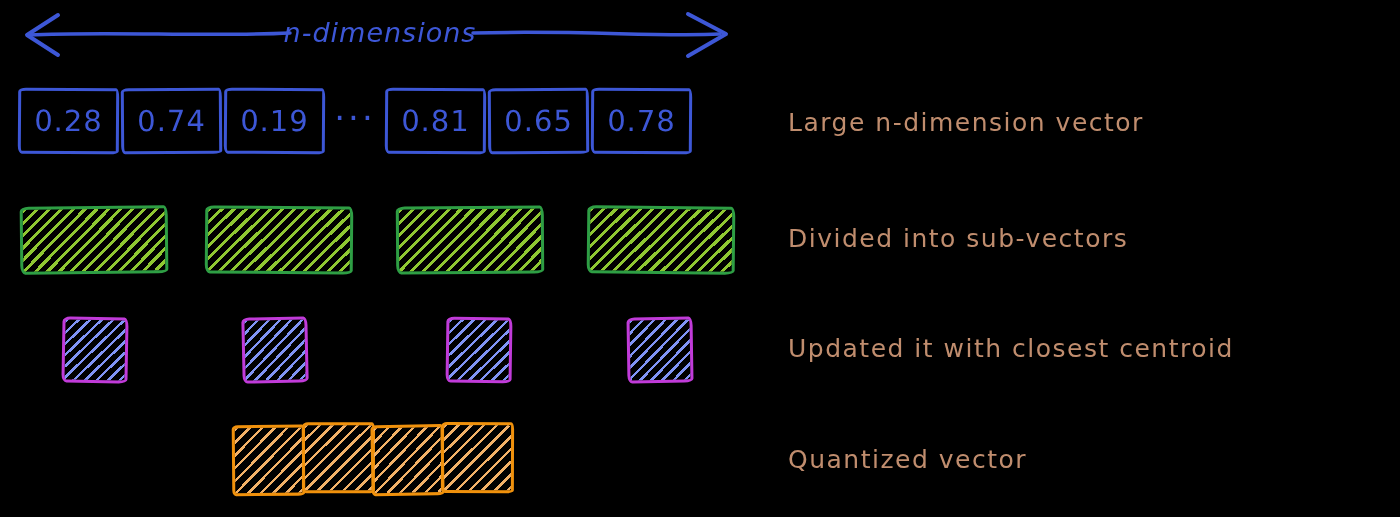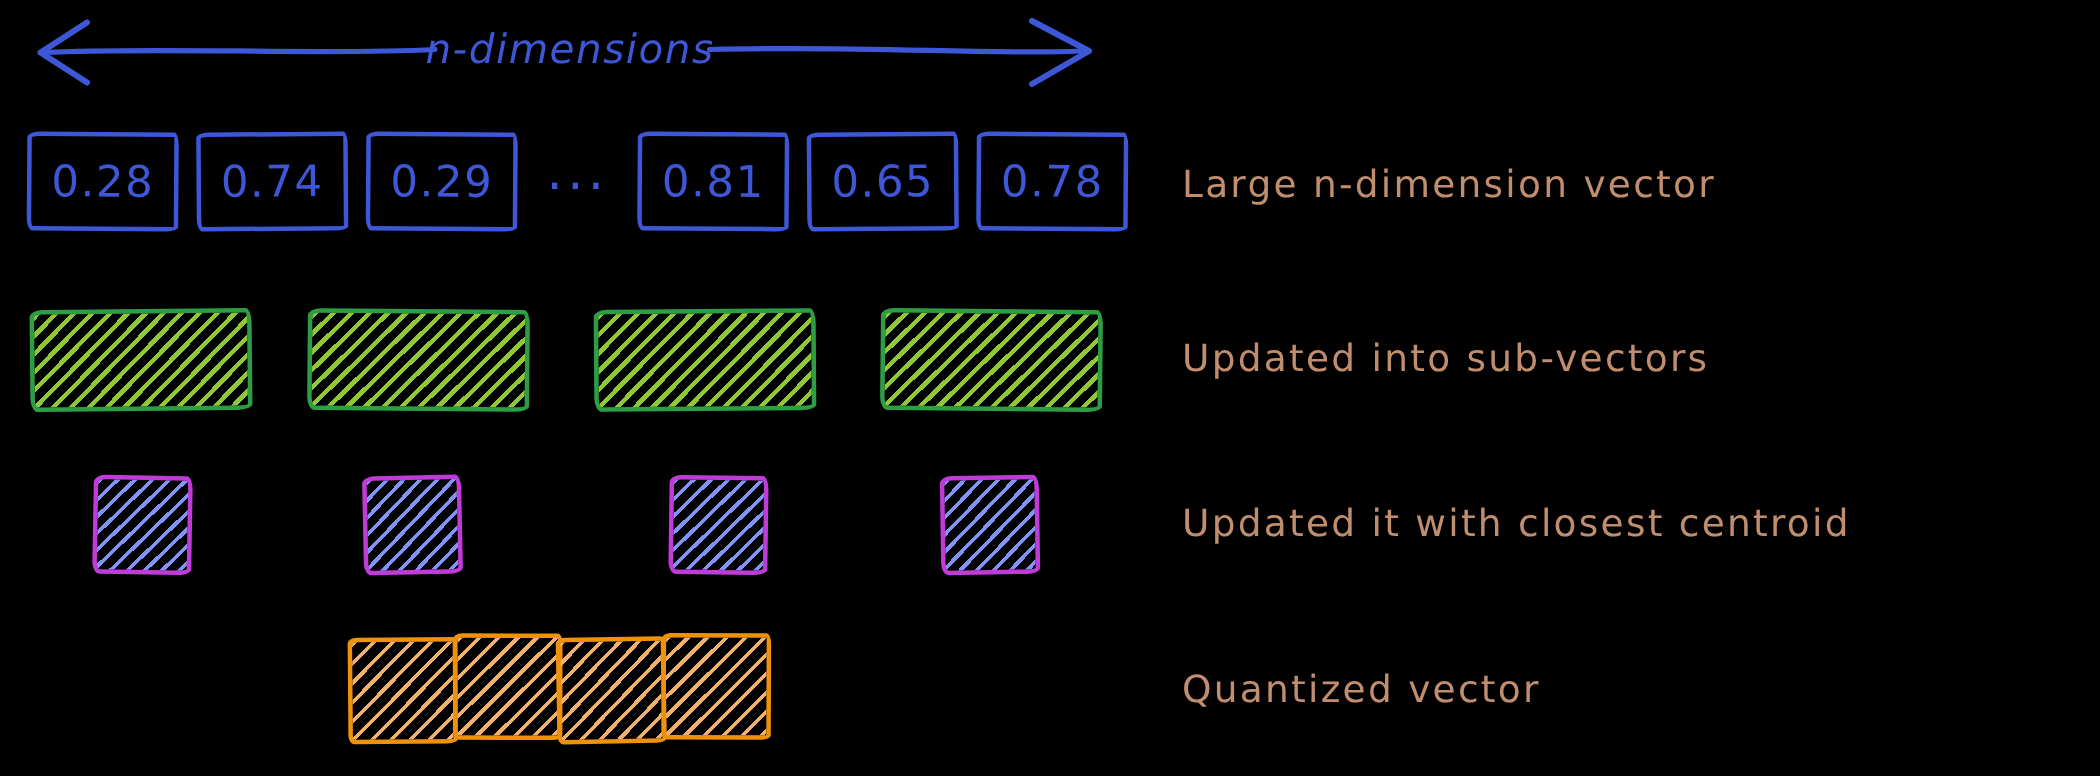--- a/index.html
+++ b/index.html
@@ -26,21 +26,21 @@
   .arrow-svg path,.arrow-svg polyline{
     fill:none;stroke:var(--vector-blue);stroke-linecap:round;stroke-linejoin:round;
   }
   .arrow-svg text{
     fill:var(--vector-blue);font-family:"DejaVu Sans",sans-serif;
     font-size:27px;font-style:italic;letter-spacing:1px;
   }
 
   
   .vector-row{
-    position:absolute;left:18px;top:88px;display:flex;align-items:center;gap:12px;
+    position:absolute;left:18px;top:88px;display:flex;align-items:flex-start;gap:2px;
   }
   .vector-cell{
     width:101px;height:66px;border:3px solid var(--vector-blue);
     display:flex;align-items:center;justify-content:center;
     color:var(--vector-blue);font-size:29px;letter-spacing:1px;
     border-radius:8px 3px 9px 4px / 4px 9px 3px 8px;
     background:transparent;
   }
   .vector-cell:nth-child(odd){transform:rotate(0.4deg);}
   .vector-cell:nth-child(even){transform:rotate(-0.4deg);}
@@ -111,21 +111,21 @@
     <polyline points="40,7 9,27 40,47" stroke-width="4"></polyline>
     <path d="M11,27 C90,23 190,29 272,25" stroke-width="3.5"></path>
     <text x="362" y="34" text-anchor="middle">n-dimensions</text>
     <path d="M455,25 C560,22 640,29 702,26" stroke-width="3.5"></path>
     <polyline points="670,6 708,26 670,48" stroke-width="4"></polyline>
   </svg>
 
   <div class="vector-row">
     <div class="vector-cell">0.28</div>
     <div class="vector-cell">0.74</div>
-    <div class="vector-cell">0.29</div>
+    <div class="vector-cell">0.19</div>
     <div class="vector-ellipsis">...</div>
     <div class="vector-cell">0.81</div>
     <div class="vector-cell">0.65</div>
     <div class="vector-cell">0.78</div>
   </div>
 
   <div class="row green-row">
     <div class="green-block"></div>
     <div class="green-block"></div>
     <div class="green-block"></div>
@@ -140,17 +140,17 @@
   </div>
 
   <div class="row orange-row">
     <div class="orange-segment"></div>
     <div class="orange-segment"></div>
     <div class="orange-segment"></div>
     <div class="orange-segment"></div>
   </div>
 
   <div class="caption caption-1">Large n-dimension vector</div>
-  <div class="caption caption-2">Updated into sub-vectors</div>
+  <div class="caption caption-2">Divided into sub-vectors</div>
   <div class="caption caption-3">Updated it with closest centroid</div>
   <div class="caption caption-4">Quantized vector</div>
 
 </div>
 
 </body></html>

